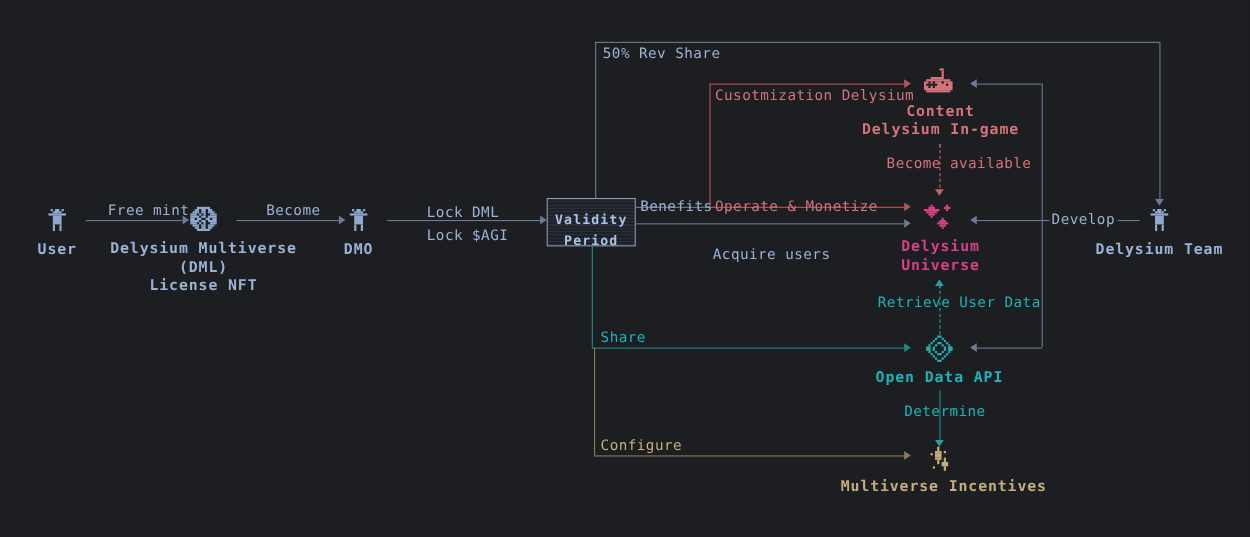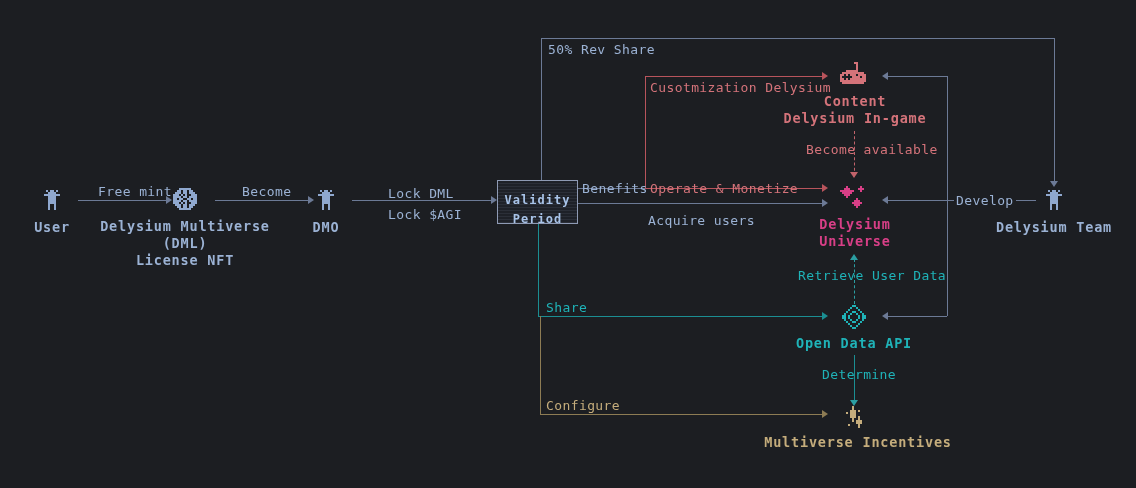--- a/index.html
+++ b/index.html
@@ -166,21 +166,21 @@
       <div>Validity</div>
       <div>Period</div>
     </div>
   </div>
 
   <div class="ln h b" style="left:578px;top:188px;width:67px;"></div>
   <div class="lbl c-blue" style="left:582px;top:181px;">Benefits</div>
 
   <div class="ln h b" style="left:578px;top:203px;width:244px;"></div>
   <div class="ar ar-r" style="left:822px;top:199px;"></div>
-  <div class="lbl c-blue" style="left:648px;top:213px;">Acquire users</div>
+  <div class="lbl c-blue" style="left:648px;top:224px;">Acquire users</div>
 
   <div class="ln v t" style="left:538px;top:224px;height:92px;"></div>
   <div class="ln h t" style="left:538px;top:316px;width:284px;"></div>
   <div class="ar ar-r t-ar" style="left:822px;top:312px;"></div>
   <div class="lbl c-teal" style="left:546px;top:300px;">Share</div>
 
   <div class="ln v n" style="left:540px;top:316px;height:98px;"></div>
   <div class="ln h n" style="left:540px;top:414px;width:283px;"></div>
   <div class="ar ar-r n-ar" style="left:822px;top:410px;"></div>
   <div class="lbl c-tan" style="left:546px;top:398px;">Configure</div>

